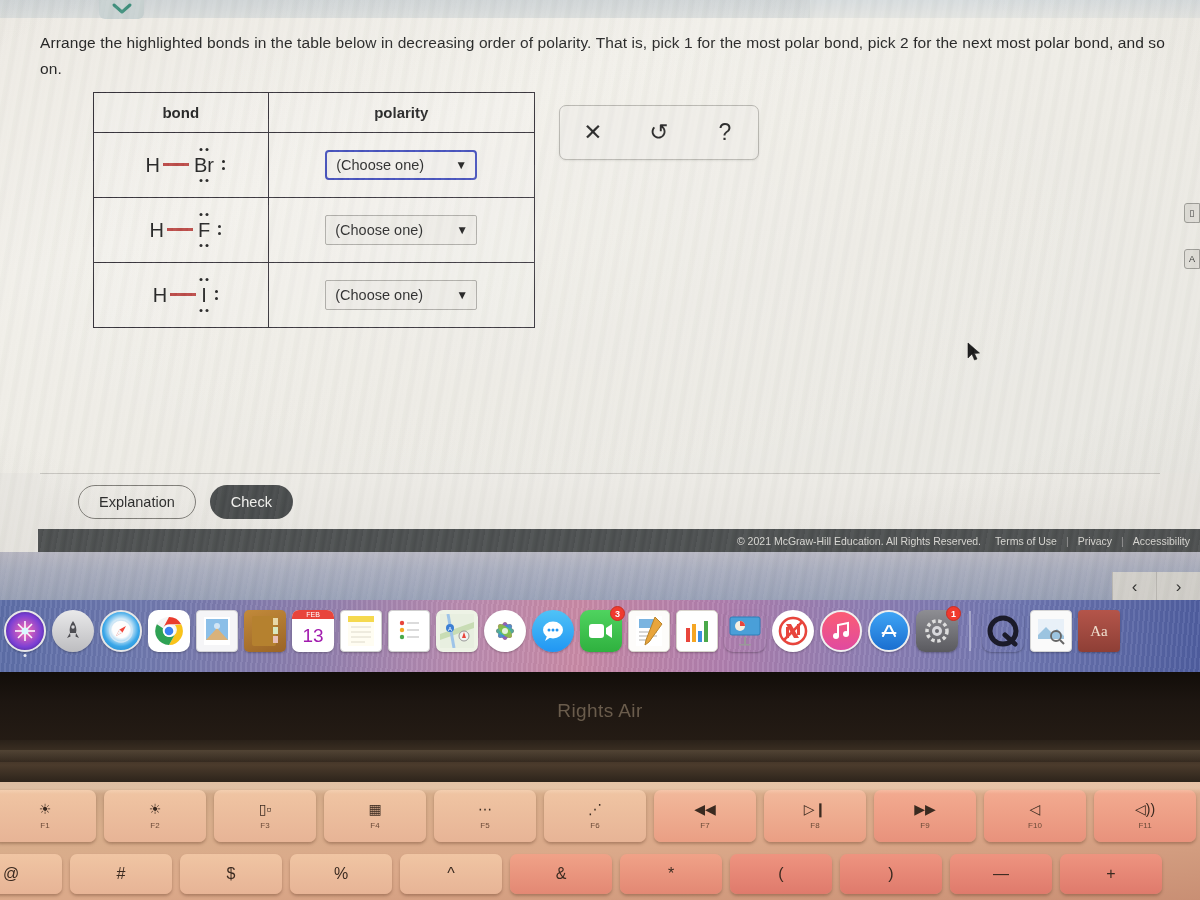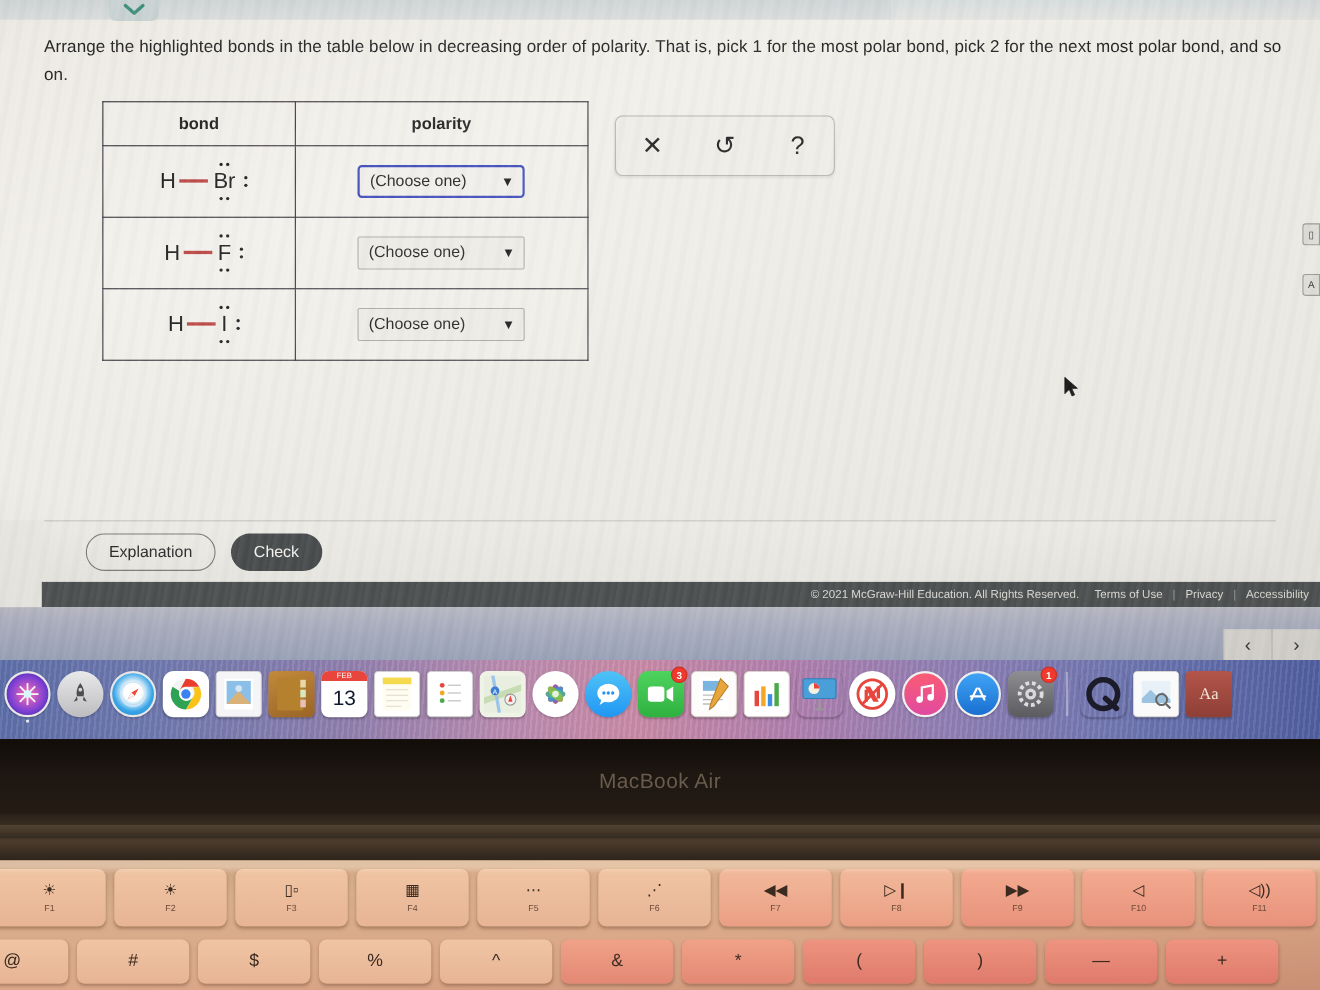--- a/index.html
+++ b/index.html
@@ -473,21 +473,21 @@
       <svg width="28" height="32" viewBox="0 0 28 32">
           <rect x="1" y="1" width="24" height="30" rx="2" fill="#b5812f"></rect>
           <rect x="22" y="3" width="5" height="7" fill="#e8d8a8"></rect>
           <rect x="22" y="12" width="5" height="7" fill="#d8e8c0"></rect>
           <rect x="22" y="21" width="5" height="7" fill="#e8c0b8"></rect>
         </svg>
     </div>
 
     <div class="dock-icon" style="background:#fff;border-radius:7px;flex-direction:column;gap:0;">
       <div style="background:#e8453c;color:#fff;width:100%;font-size:7px;text-align:center;border-radius:7px 7px 0 0;padding:1px 0;">FEB</div>
-      <div style="color:#0f172a;font-size:19px;flex:1;display:flex;align-items:center;">13</div>
+      <div style="color:#a21caf;font-size:19px;flex:1;display:flex;align-items:center;">13</div>
     </div>
 
     <div class="dock-icon" style="background:#fff;border-radius:4px;border:1px solid #cfcfcf;">
       <svg width="28" height="32" viewBox="0 0 28 32">
           <rect x="1" y="1" width="26" height="30" fill="#fffdf2"></rect>
           <rect x="1" y="1" width="26" height="6" fill="#f5d94e"></rect>
           <g stroke="#dedacb" stroke-width="1">
             <line x1="4" y1="12" x2="24" y2="12"></line>
             <line x1="4" y1="17" x2="24" y2="17"></line>
             <line x1="4" y1="22" x2="24" y2="22"></line>
@@ -645,21 +645,21 @@
     </div>
 
     <div class="dock-icon" style="background:linear-gradient(180deg,#b4554a,#8e3f36);border-radius:4px;color:#f0e0d0;font-size:15px;font-family:'Liberation Serif',serif;">
       <span>Aa</span>
     </div>
 
   </div>
 </div>
 
 <div id="bezel">
-  <div class="mba-label">MacBook Air</div>
+  <div class="mba-label">Rights Air</div>
 </div>
 <div id="hinge"></div>
 
 <div id="keyboard">
   <div class="key-row fn-row" style="top:8px;left:-6px;">
     <div class="key">
         <span class="glyph">☀</span>
         <span class="flabel">F1</span>
       </div>
     <div class="key">

